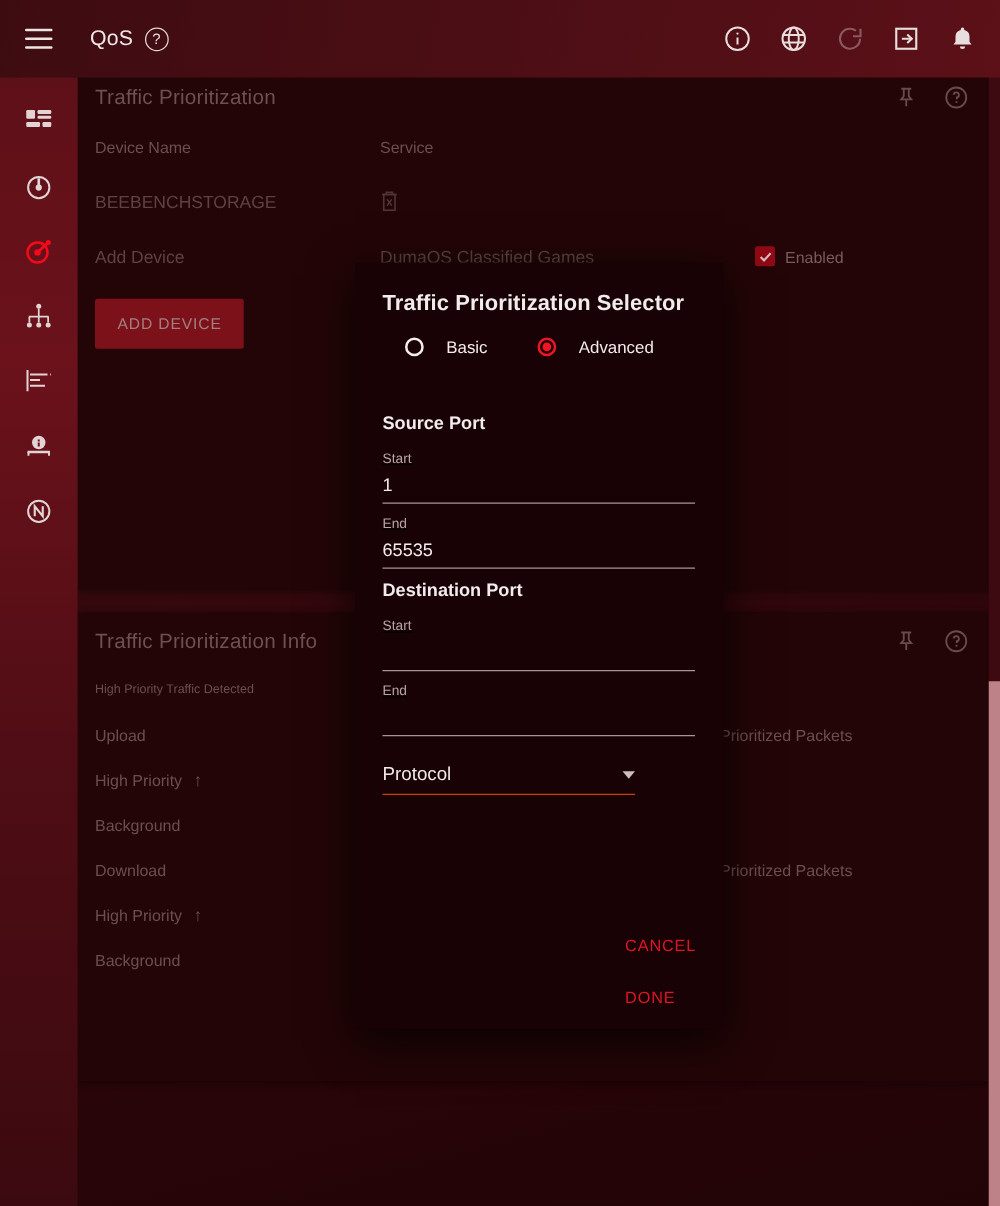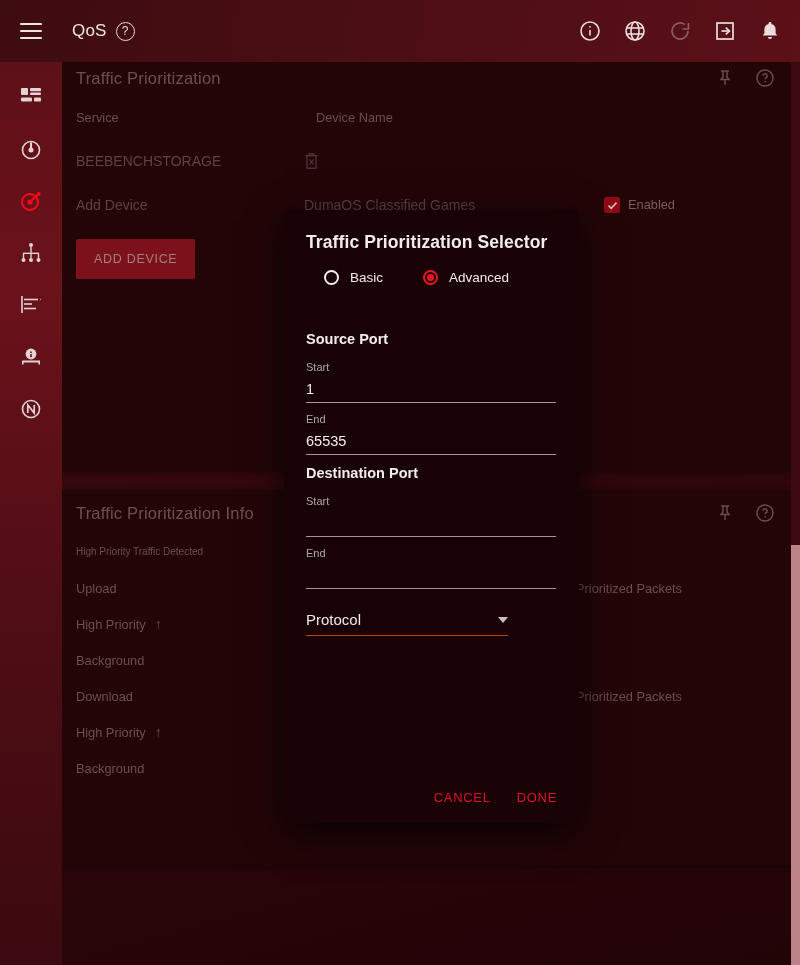--- a/index.html
+++ b/index.html
@@ -78,21 +78,21 @@
   .card-ic { width: 20px; height: 20px; color: #6b4a4c; cursor: pointer; }
   .card-ic svg { display:block; width: 20px; height: 20px; }
 
   .tbl { padding: 0 14px; }
   .tbl-row { display: flex; align-items: center; height: 44px; }
   .th { font-size: 12.8px; color: #6d4e50; }
   .td { font-size: 14px; color: #5e4243; }
   .c-dev { width: 228px; }
   .c-srv { width: 240px; }
   .c-del { width: 60px; }
-  .c-en { flex: 1; display: flex; align-items: flex-start; gap: 8px; }
+  .c-en { flex: 1; display: flex; align-items: center; gap: 8px; }
   .trash { width: 15px; height: 18px; color: #4e3637; cursor: pointer; }
   .trash svg { display:block; width: 15px; height: 18px; }
   .chk {
     width: 16px; height: 16px; background: #8f0a14; border-radius: 2px;
     display: flex; align-items: center; justify-content: center; cursor: pointer;
   }
   .chk svg { width: 11px; height: 11px; display: block; color: #d9b9bb; }
   .en-label { font-size: 12.8px; color: #7a5a5b; }
 
   .add-btn {
@@ -131,21 +131,21 @@
     background: #190205;
     box-shadow: 0 10px 34px rgba(0,0,0,.75);
     z-index: 60;
     padding: 22px 22px 0 22px;
   }
   .modal-title {
     font-size: 17.5px; color: #f2ecec; font-weight: bold; letter-spacing: .1px;
     margin-bottom: 17px;
   }
   .radio-row { display: flex; align-items: center; gap: 40px; margin: 0 0 46px 18px; }
-  .radio { display: flex; align-items: center; gap: 11px; cursor: pointer; }
+  .radio { display: flex; align-items: center; gap: 18px; cursor: pointer; }
   .rdot {
     width: 15px; height: 15px; border-radius: 50%;
     border: 2px solid #f4eded; background: transparent;
     display: flex; align-items: center; justify-content: center;
   }
   .rdot.on { border-color: #f21521; }
   .rdot.on::after {
     content: ""; width: 7px; height: 7px; border-radius: 50%; background: #f21521;
   }
   .radio-label { font-size: 13.5px; color: #f2ecec; }
@@ -170,21 +170,21 @@
     display: flex; align-items: flex-end; cursor: pointer;
   }
   .select-val { font-size: 15px; color: #f0e9e9; }
   .caret {
     margin-left: auto; width: 0; height: 0;
     border-left: 5px solid transparent; border-right: 5px solid transparent;
     border-top: 6px solid #cdbebe; margin-bottom: 5px;
   }
   .modal-actions {
     position: absolute; right: 22px; bottom: 18px;
-    display: flex; align-items: flex-end; gap: 26px;
+    display: flex; align-items: flex-start; gap: 26px; flex-direction: column;
   }
   .m-btn {
     background: none; border: none; cursor: pointer;
     color: #e01522; font-size: 13px; letter-spacing: .7px;
     font-family: "Liberation Sans", sans-serif;
   }
 </style>
 </head>
 <body>
 
@@ -320,22 +320,22 @@
               <circle cx="10" cy="10" r="8"></circle>
               <path d="M7.9 7.8a2.1 2.1 0 1 1 2.6 2.2v1.3"></path>
               <circle cx="10.2" cy="13.6" r=".85" fill="currentColor" stroke="none"></circle>
             </svg>
           </span>
         </div>
       </div>
 
       <div class="tbl">
         <div class="tbl-row">
+          <div class="th c-dev">Device Name</div>
           <div class="th c-srv">Service</div>
-          <div class="th c-dev">Device Name</div>
           <div class="th c-del"></div>
           <div class="th c-en"></div>
         </div>
 
         <div class="tbl-row">
           <div class="td c-dev">BEEBENCHSTORAGE</div>
           <div class="c-del">
             <span class="trash">
               <svg viewBox="0 0 15 18" fill="none" stroke="currentColor" stroke-width="1.3">
                 <line x1="1.5" y1="3.6" x2="13.5" y2="3.6"></line>

